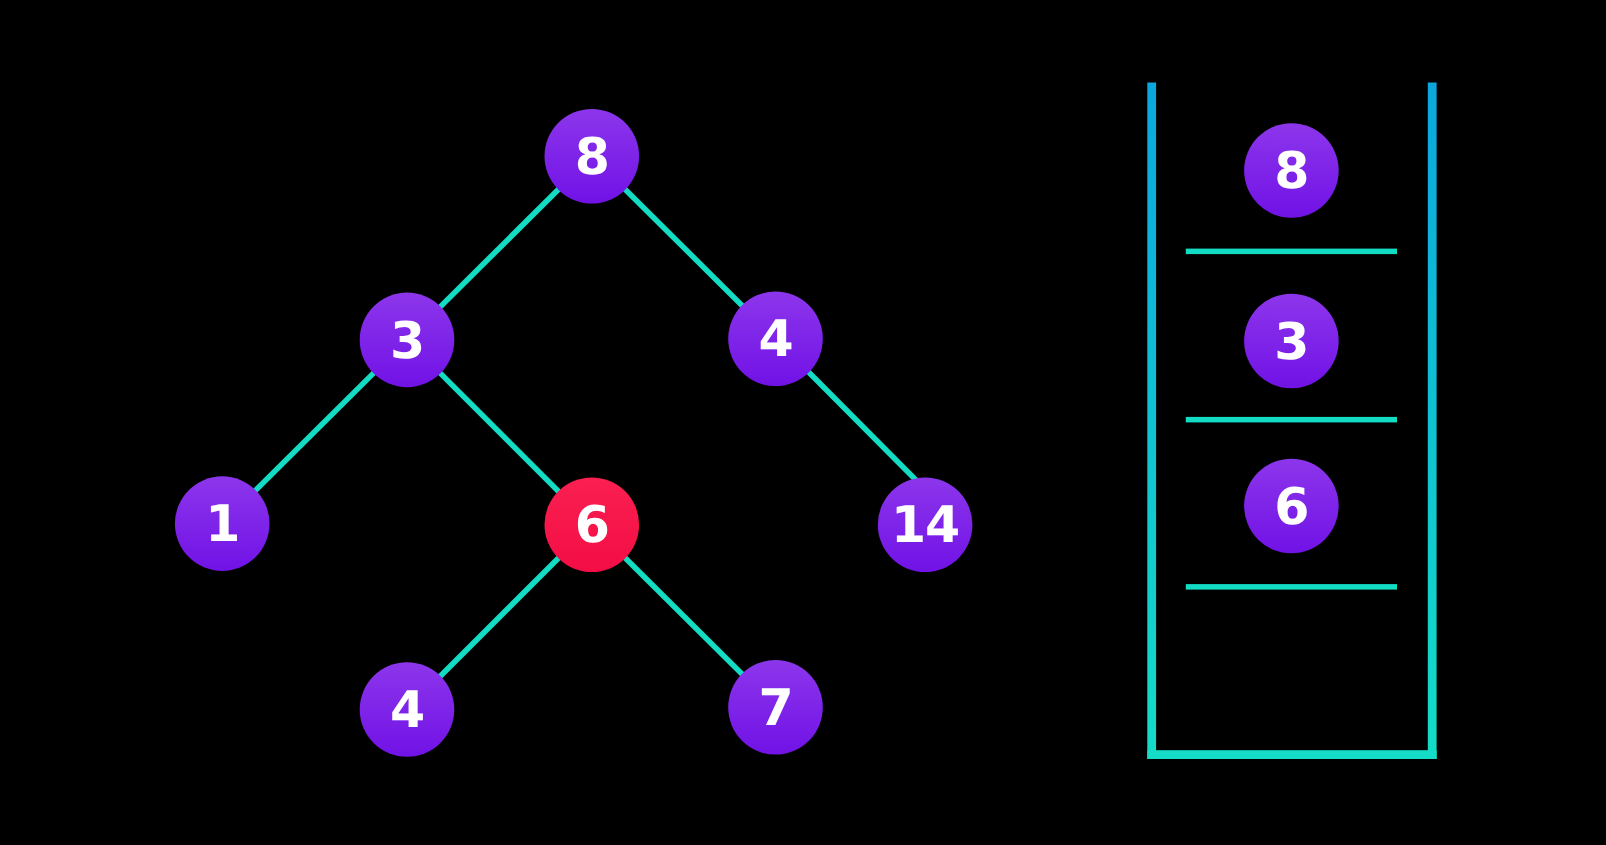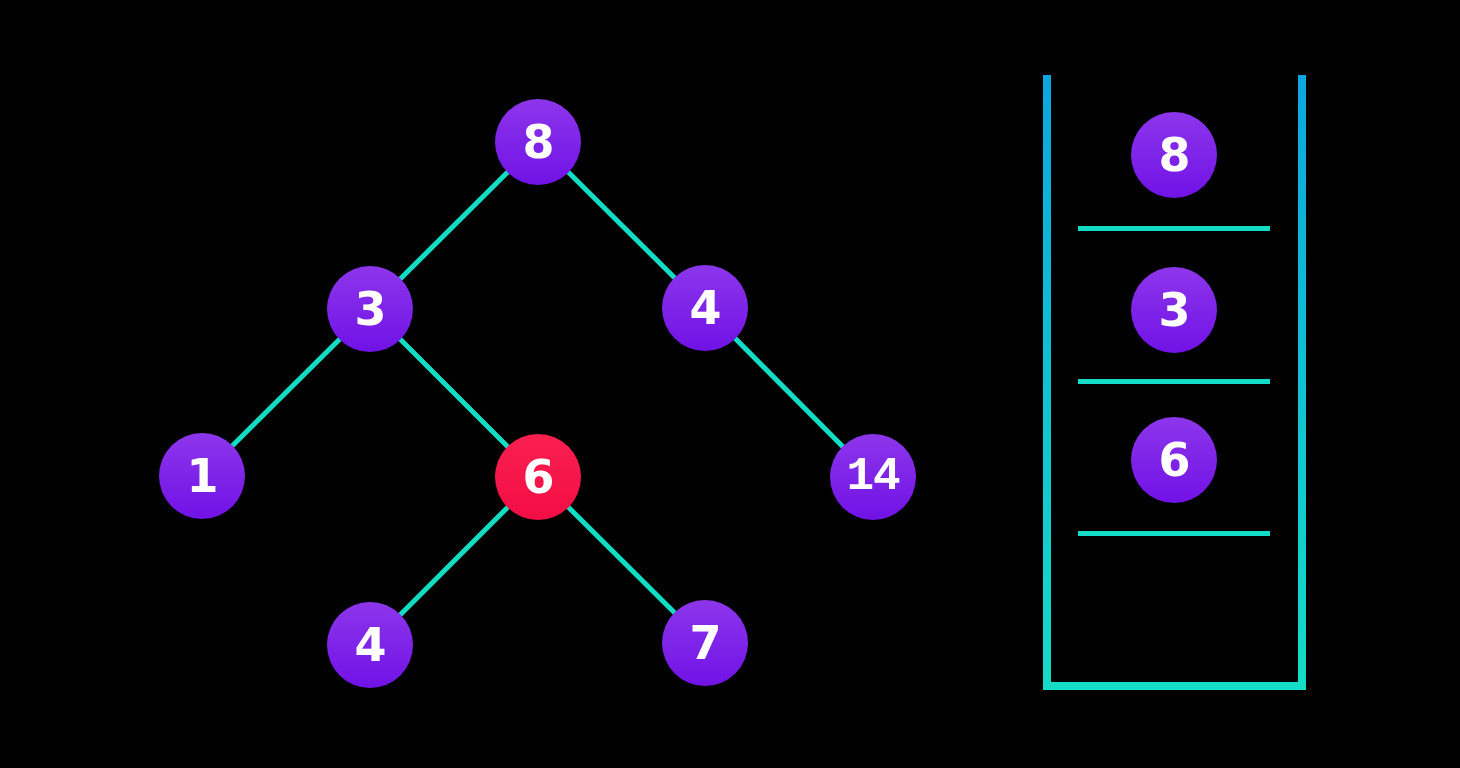--- a/index.html
+++ b/index.html
@@ -61,21 +61,21 @@
       </div>
       <div class="node" style="width: 86px; height: 86px; left: 662px; top: 265px; background: linear-gradient(rgb(140, 54, 235), rgb(113, 18, 230));">
         <span style="color: rgb(255, 255, 255);">4</span>
       </div>
       <div class="node" style="width: 86px; height: 86px; left: 159px; top: 433px; background: linear-gradient(rgb(140, 54, 235), rgb(113, 18, 230));">
         <span style="color: rgb(255, 255, 255);">1</span>
       </div>
       <div class="node" style="width: 86px; height: 86px; left: 495px; top: 434px; background: linear-gradient(rgb(250, 32, 80), rgb(243, 13, 69));">
         <span style="color: rgb(255, 255, 255);">6</span>
       </div>
-      <div class="node" style="width: 86px; height: 86px; left: 830px; top: 434px; background: linear-gradient(rgb(140, 54, 235), rgb(113, 18, 230)); font-family: Liberation Mono, monospace;">
+      <div class="node" style="width: 86px; height: 86px; left: 798px; top: 434px; background: linear-gradient(rgb(140, 54, 235), rgb(113, 18, 230));">
         <span style="color: rgb(255, 255, 255);">14</span>
       </div>
       <div class="node" style="width: 86px; height: 86px; left: 327px; top: 602px; background: linear-gradient(rgb(140, 54, 235), rgb(113, 18, 230));">
         <span style="color: rgb(255, 255, 255);">4</span>
       </div>
       <div class="node" style="width: 86px; height: 86px; left: 662px; top: 600px; background: linear-gradient(rgb(140, 54, 235), rgb(113, 18, 230));">
         <span style="color: rgb(255, 255, 255);">7</span>
       </div>
     </div>
   <div id="stack-viz">

